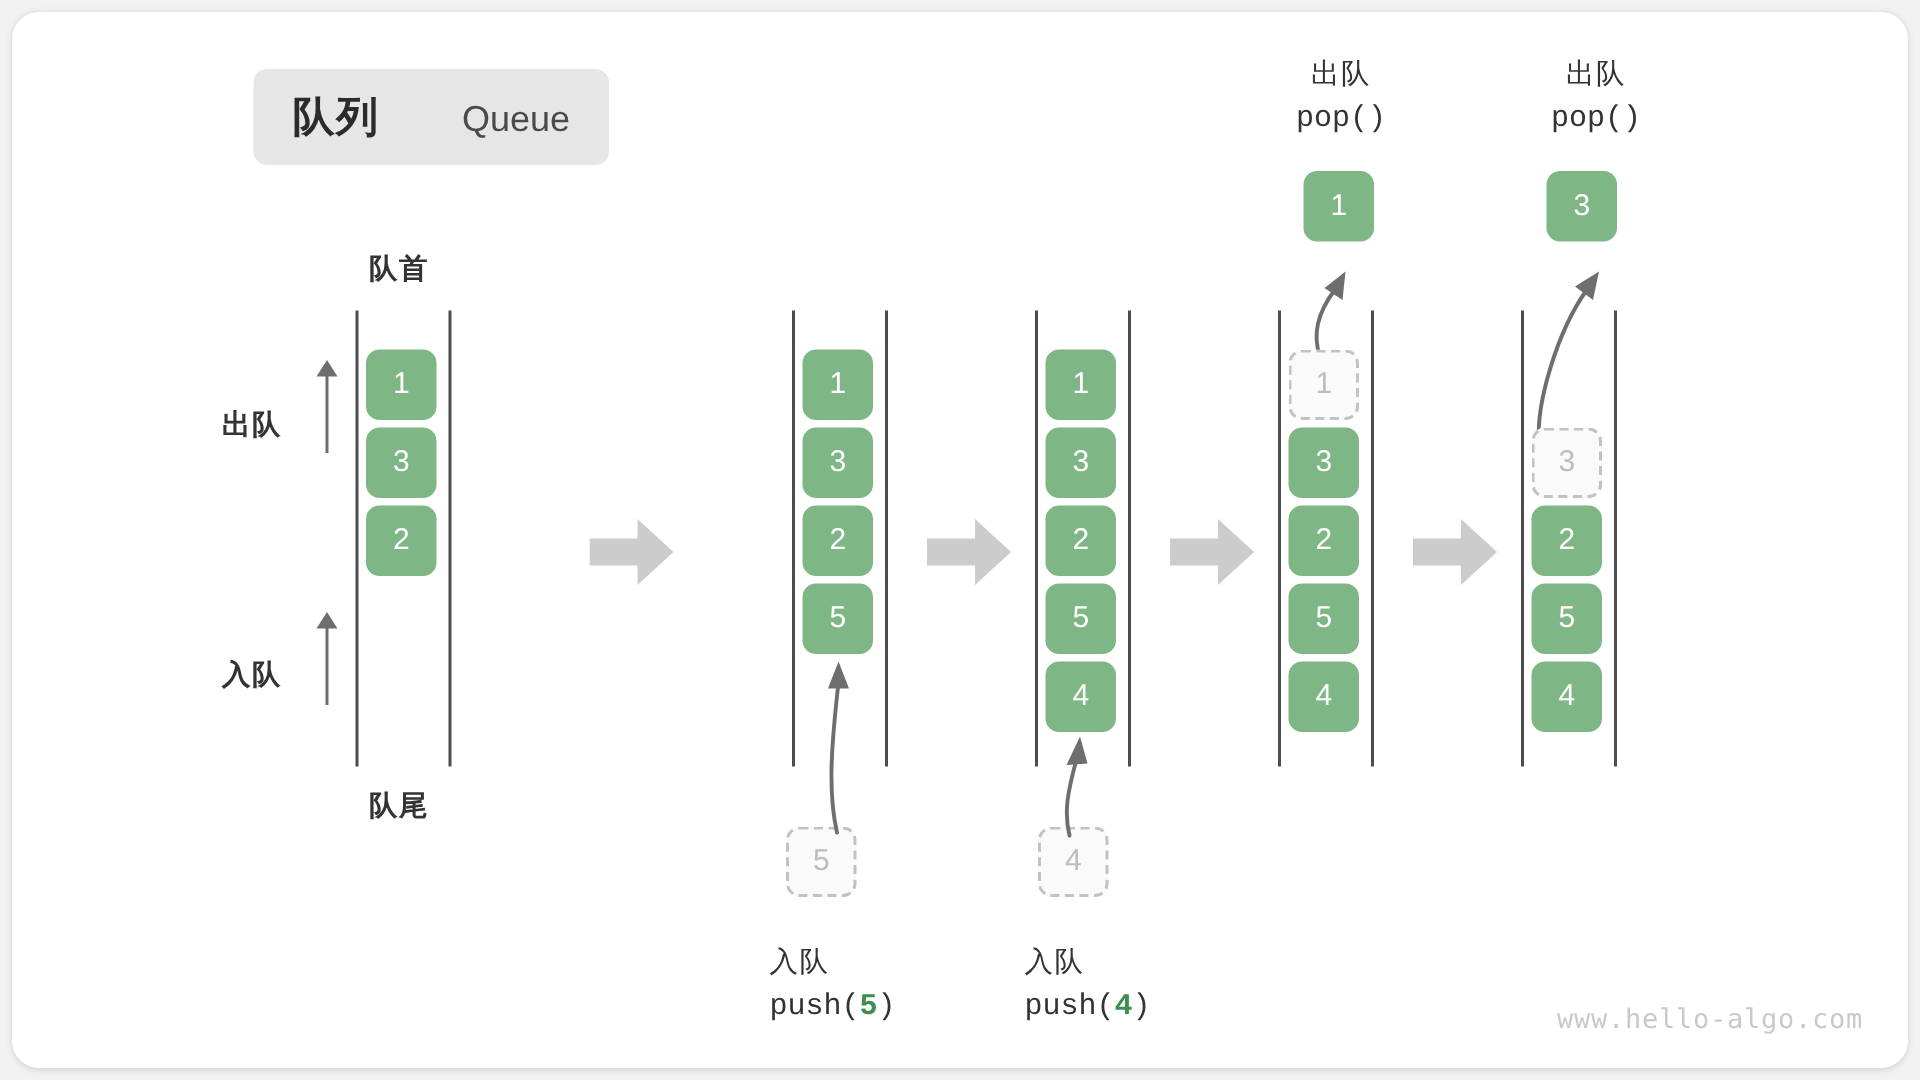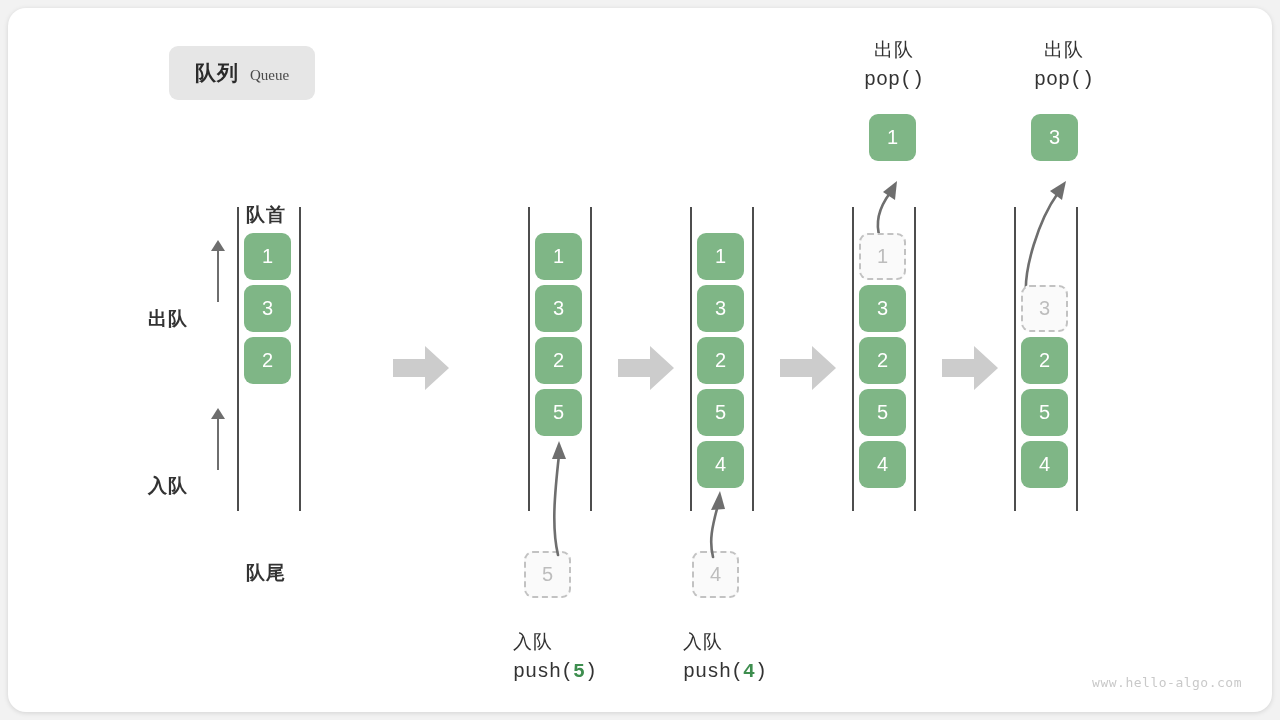--- a/index.html
+++ b/index.html
@@ -21,28 +21,28 @@
   
   .title-badge{
     position:absolute;
     left:161px;top:38px;
     padding:13px 26px;
     background:#e6e6e6;
     border-radius:9px;
     display:flex;align-items:baseline;gap:11px;
     white-space:nowrap;
   }
-  .title-cn{font-size:21px;font-weight:bold;color:#2b2b2b;letter-spacing:1px;}
-  .title-en{font-family:Liberation Serif, serif;font-size:15px;color:#4a4a4a;}
+  .title-cn{font-size:28px;font-weight:bold;color:#2b2b2b;letter-spacing:1px;}
+  .title-en{font-family:Liberation Sans, sans-serif;font-size:24px;color:#4a4a4a;margin-left:44px;}
 
   
   .lbl-cn{
     position:absolute;
     font-size:19px;font-weight:bold;color:#333333;
-    letter-spacing:1px;white-space:nowrap;margin-top:36px;
+    letter-spacing:1px;white-space:nowrap;
   }
   .op-label{
     position:absolute;
     white-space:nowrap;text-align:left;
   }
   .op-cn{
     font-size:19px;color:#333333;letter-spacing:1px;
     line-height:30px;
   }
   .op-code{
@@ -90,21 +90,21 @@
   .steparrow{position:absolute;}
 
   
   .curve{position:absolute;overflow:visible;}
 
   
   .watermark{
     position:absolute;
     right:30px;bottom:22px;
     font-family:"DejaVu Sans Mono","Liberation Mono",monospace;
-    font-size:13px;color:#c9c9c9;letter-spacing:0.5px;
+    font-size:18px;color:#c9c9c9;letter-spacing:0.5px;
     white-space:nowrap;
     margin-top:40px;
   }
 </style>
 </head>
 <body>
 
 <div class="card">
  <div class="stage">
 

